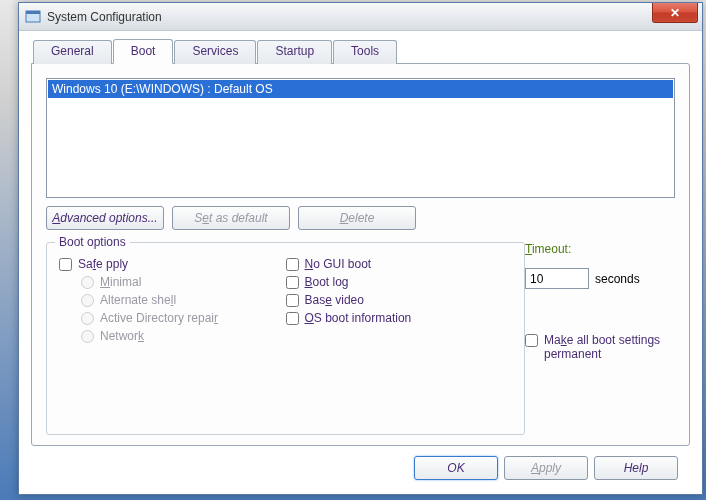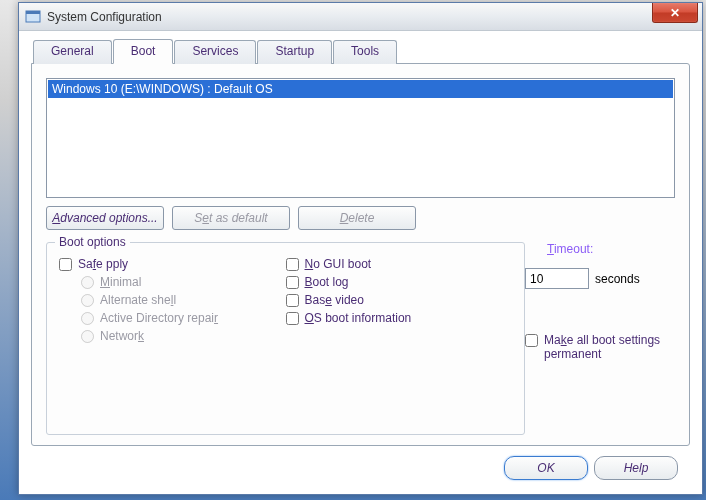--- a/index.html
+++ b/index.html
@@ -59,28 +59,28 @@
   border: 1px solid #c8d0da; border-radius: 3px; padding: 10px 12px 8px; position: relative;
 }
 .group-title { position: absolute; top: -8px; left: 8px; background: #fdfdfd; padding: 0 4px; color: #4a2d74; }
 .boot-options { flex: 1; display: flex; }
 .col { flex: 1; }
 .checkbox-row, .radio-row { display: flex; align-items: center; margin: 4px 0; color: #4a2d74; }
 .checkbox-row input, .radio-row input { margin: 0 6px 0 0; width:13px; height:13px; }
 .radio-list { margin-left: 22px; }
 .radio-row { color: #9a9aa4; }
 .timeout-box { width: 150px; }
-.timeout-label { color: #8b5cf6; margin-left: 22px; }
+.timeout-label { color: #4d7c0f; }
 .timeout-row { display:flex; align-items:center; gap:6px; margin-top:12px; }
 .timeout-input { width: 64px; height: 21px; border: 1px solid #8a97a8; padding: 0 4px; }
 .make-perm { margin-top: 44px; display:flex; align-items:flex-start; color:#4a2d74; }
 .make-perm input { margin: 1px 6px 0 0; }
 .u { text-decoration: underline; }
 .footer { display:flex; justify-content:flex-end; gap:6px; padding: 10px 12px 6px; }
-.footer .btn { min-width: 84px; height: 24px; border-radius: 10px; }
+.footer .btn { min-width: 84px; height: 24px; }
 .footer .btn.primary { border-color: #3a7bd0; box-shadow: 0 0 2px #6aa8f0; }
 </style>
 </head>
 <body>
 
 <div class="window">
   <div class="titlebar">
     <span class="icon">
       <svg viewBox="0 0 16 16">
           <rect x="1" y="2" width="14" height="11" fill="#cfe3f7" stroke="#4a7ab8"></rect>
@@ -175,16 +175,19 @@
           <label class="make-perm">
             <input type="checkbox" style="">
             <span><span>Ma</span><span class="u">k</span><span>e all boot settings permanent</span></span>
           </label>
         </div>
       </div>
     </div>
 
     <div class="footer">
       <button class="btn primary">OK</button>
+      <button class="btn" disabled="">
+        <span><span class="u">A</span><span>pply</span></span>
+      </button>
       <button class="btn">Help</button>
     </div>
   </div>
 </div>
 
 </body></html>

